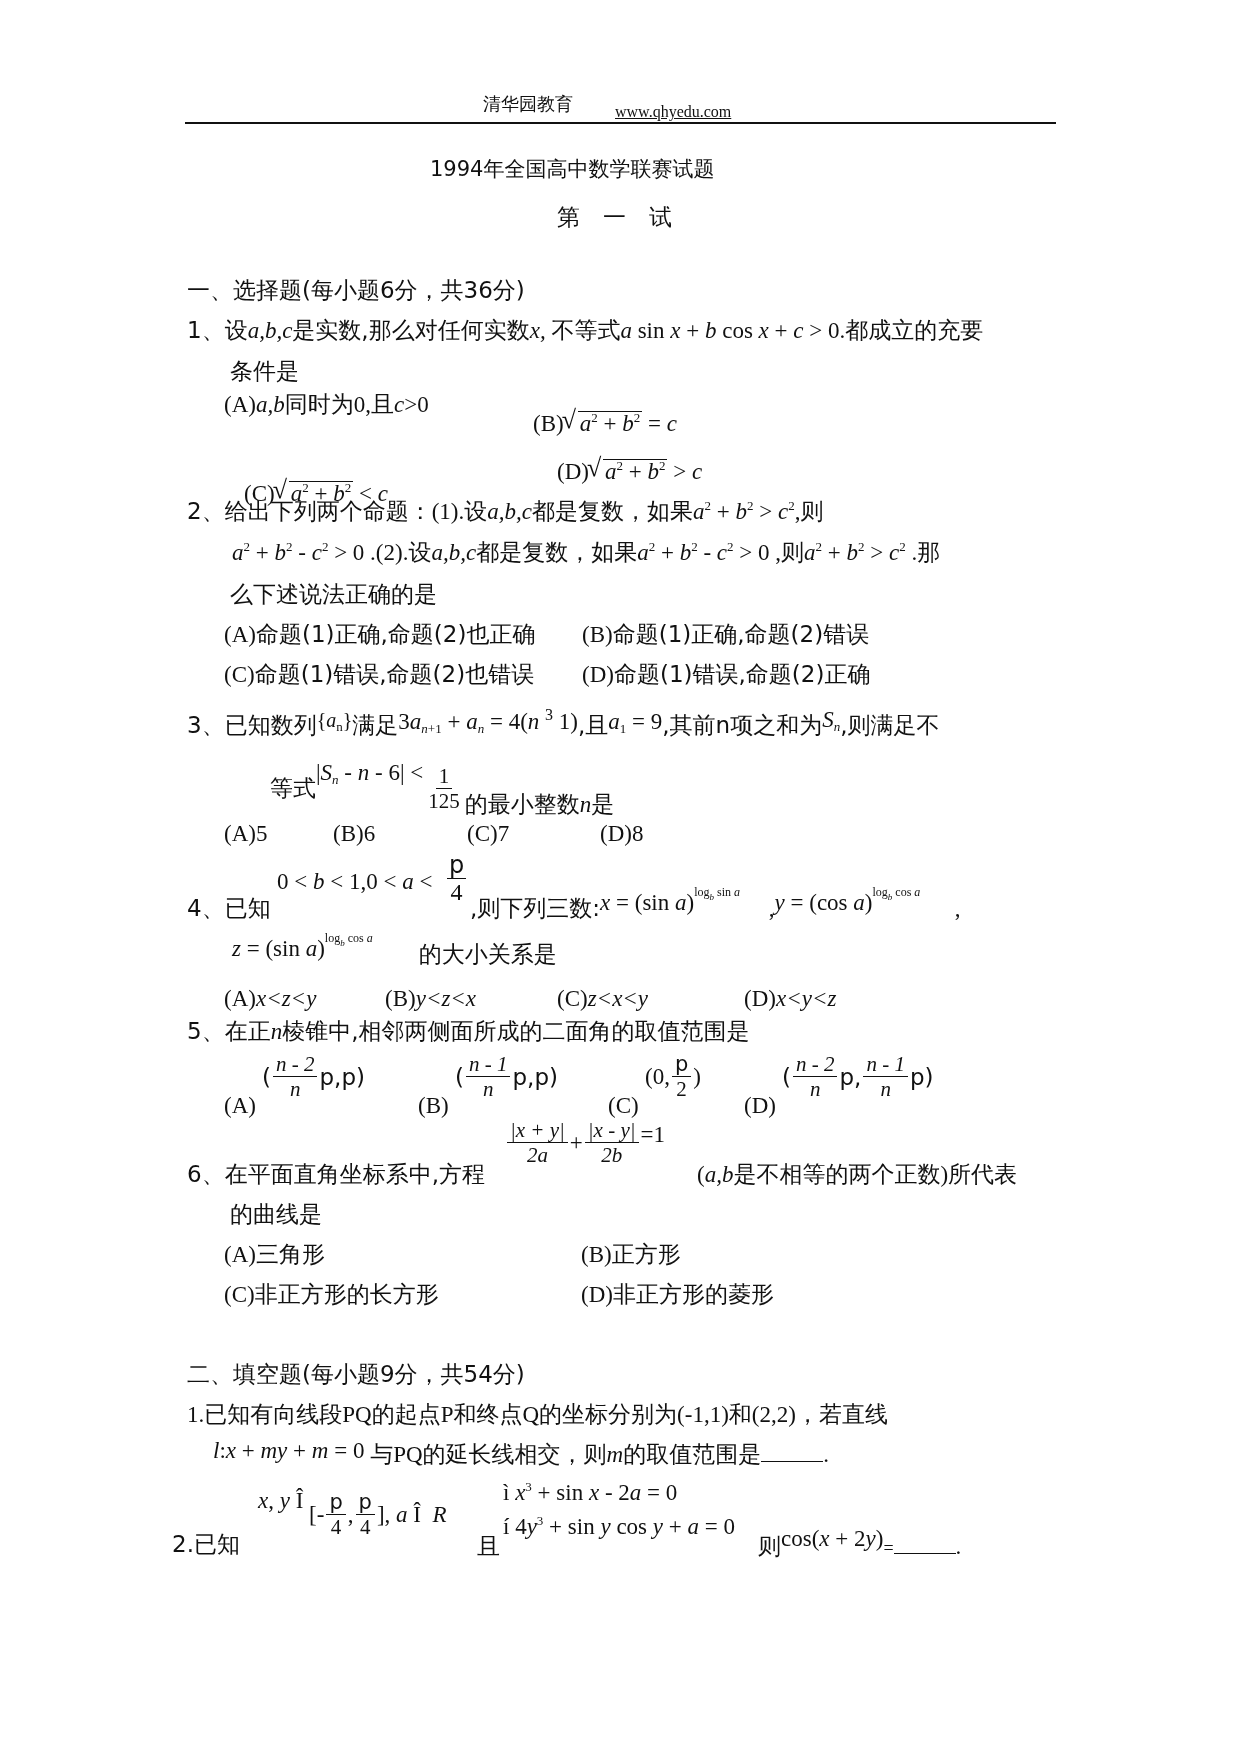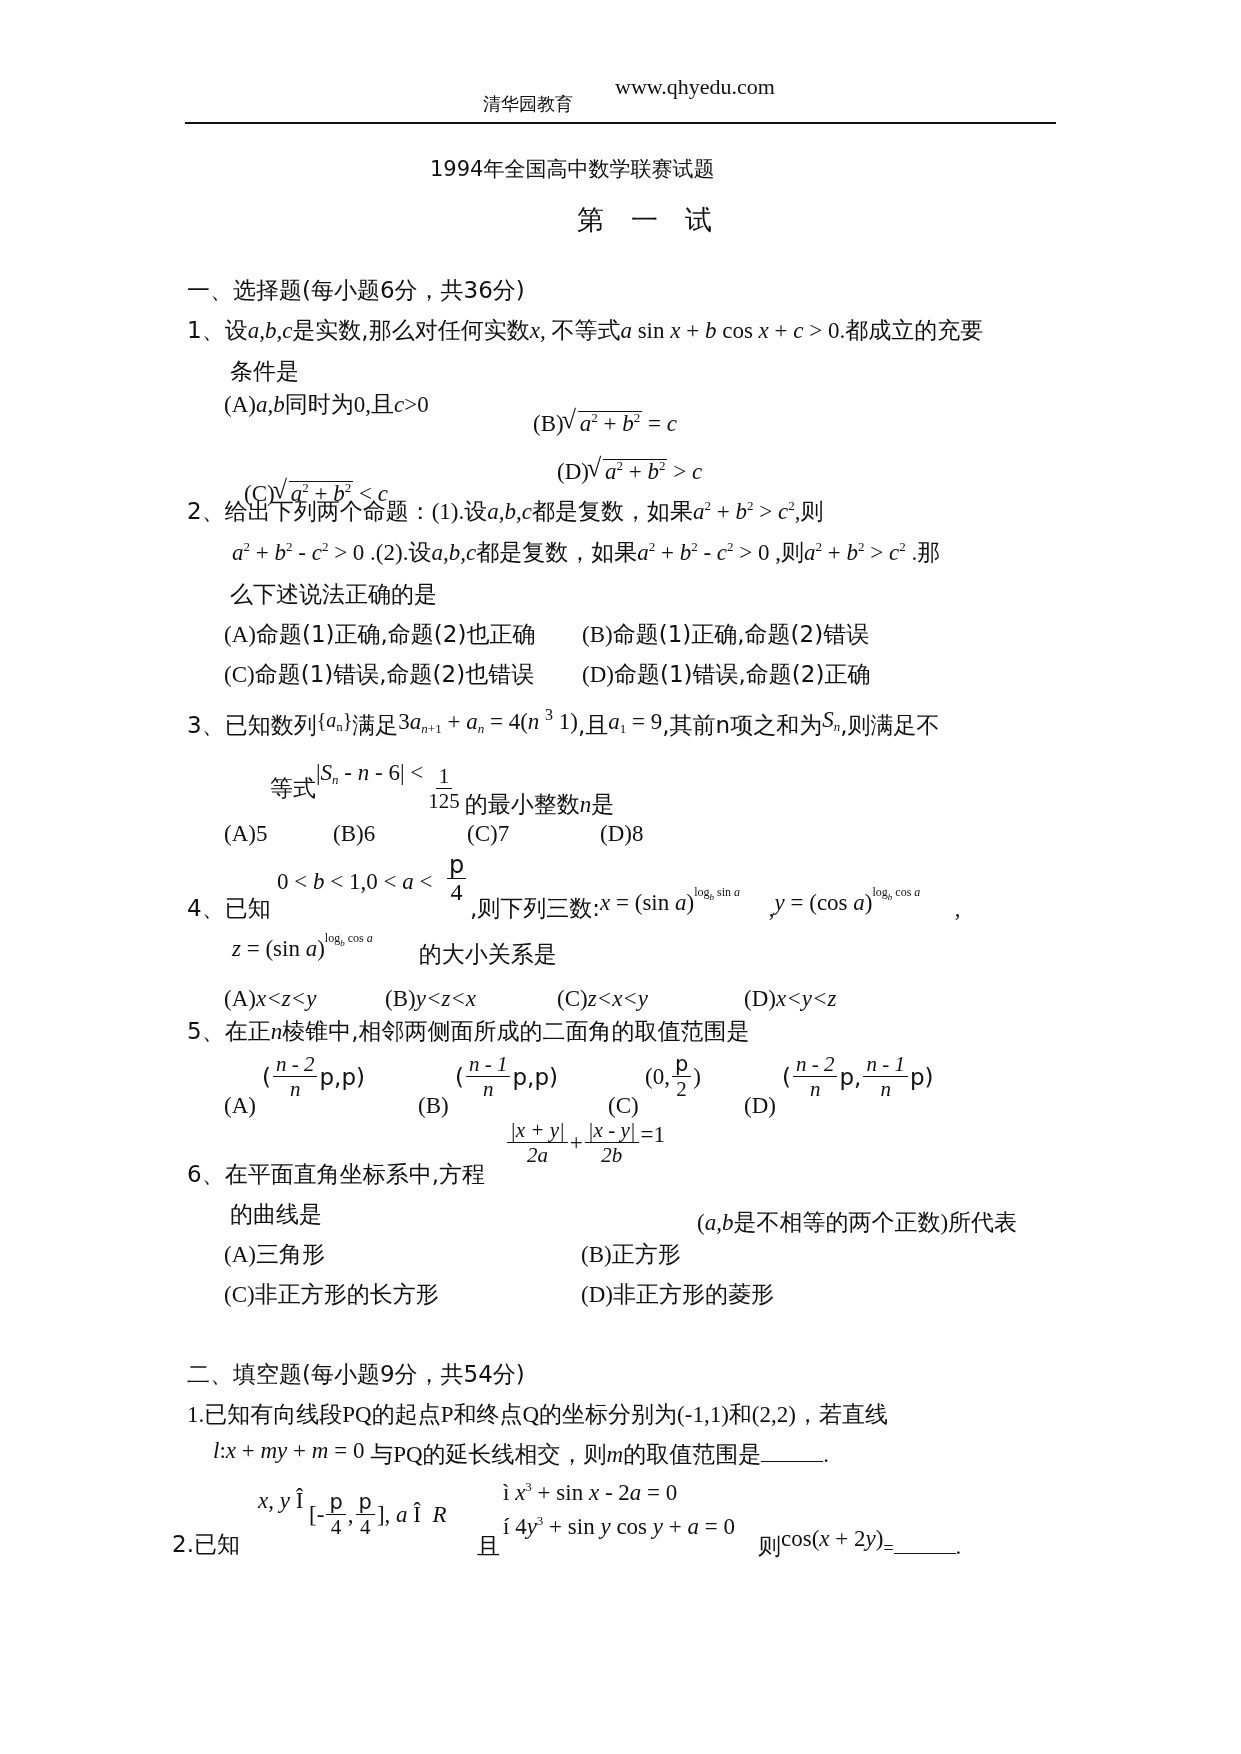--- a/index.html
+++ b/index.html
@@ -18,25 +18,25 @@
   .frac { display:inline-flex; flex-direction:column; align-items:center; vertical-align:middle; font-size:21px; line-height:24px; margin:0 2px; }
   .frac .num { border-bottom:1.5px solid #111; padding:0 3px; }
   .frac .den { padding:0 3px; }
   .blank { display:inline-block; width:62px; border-bottom:1.5px solid #111; height:20px; vertical-align:baseline; }
   .hdr-line { position:absolute; left:185px; top:122px; width:871px; height:2px; background:#111; }
 </style>
 </head>
 <body>
 
 <div class="abs cn" style="left:483px;top:92px;font-size:18px;">清华园教育</div>
-<div class="abs" style="left:615px;top:74px;font-size:22px;">www.qhyedu.com</div>
+<div class="abs" style="left:615px;top:103px;font-size:16px;text-decoration:underline;">www.qhyedu.com</div>
 <div class="hdr-line"></div>
 
 <div class="abs cn" style="left:430px;top:155px;font-size:21px;">1994年全国高中数学联赛试题</div>
-<div class="abs cn" style="left:557px;top:202px;font-size:27px;margin-left:20px;">第　一　试</div>
+<div class="abs cn" style="left:557px;top:202px;font-size:23px;">第　一　试</div>
 
 <div class="abs cn tx" style="left:187px;top:276px;">一、选择题(每小题6分，共36分)</div>
 
 <div class="abs tx" style="left:187px;top:316px;">
   <span class="cn">1、</span><span class="cn">设</span><span class="i">a,b,c</span><span class="cn">是实数,那么对任何实数</span><span class="i">x,</span> <span class="cn">不等式</span><span class="m"><i>a</i> sin <i>x</i> + <i>b</i> cos <i>x</i> + <i>c</i> &gt; 0.</span><span class="cn">都成立的充要</span>
 </div>
 <div class="abs cn tx" style="left:230px;top:357px;">条件是</div>
 
 <div class="abs tx" style="left:224px;top:390px;">
   <span>(A)</span><i>a,b</i><span class="cn">同时为</span>0,<span class="cn">且</span><i>c</i>&gt;0
@@ -149,21 +149,21 @@
       <span class="num i">|x + y|</span>
       <span class="den i">2a</span>
     </span>
   <span>+</span>
   <span class="frac">
       <span class="num i">|x - y|</span>
       <span class="den i">2b</span>
     </span>
   <span style="position:relative;top:-8px;">=1</span>
 </div>
-<div class="abs tx" style="left:697px;top:1208px;text-align:right;">(<i>a,b</i><span class="cn">是不相等的两个正数</span>)<span class="cn">所代表</span></div>
+<div class="abs tx" style="left:697px;top:1160px;text-align:right;">(<i>a,b</i><span class="cn">是不相等的两个正数</span>)<span class="cn">所代表</span></div>
 <div class="abs cn tx" style="left:230px;top:1200px;">的曲线是</div>
 <div class="abs tx" style="left:224px;top:1240px;"><span>(A)</span><span class="cn">三角形</span></div>
 <div class="abs tx" style="left:581px;top:1240px;"><span>(B)</span><span class="cn">正方形</span></div>
 <div class="abs tx" style="left:224px;top:1280px;"><span>(C)</span><span class="cn">非正方形的长方形</span></div>
 <div class="abs tx" style="left:581px;top:1280px;"><span>(D)</span><span class="cn">非正方形的菱形</span></div>
 
 <div class="abs cn tx" style="left:187px;top:1360px;">二、填空题(每小题9分，共54分)</div>
 
 <div class="abs tx" style="left:187px;top:1400px;text-align:right;">
   <span>1.</span><span class="cn">已知有向线段</span>PQ<span class="cn">的起点</span>P<span class="cn">和终点</span>Q<span class="cn">的坐标分别为</span>(-1,1)<span class="cn">和</span>(2,2)<span class="cn">，若直线</span>

